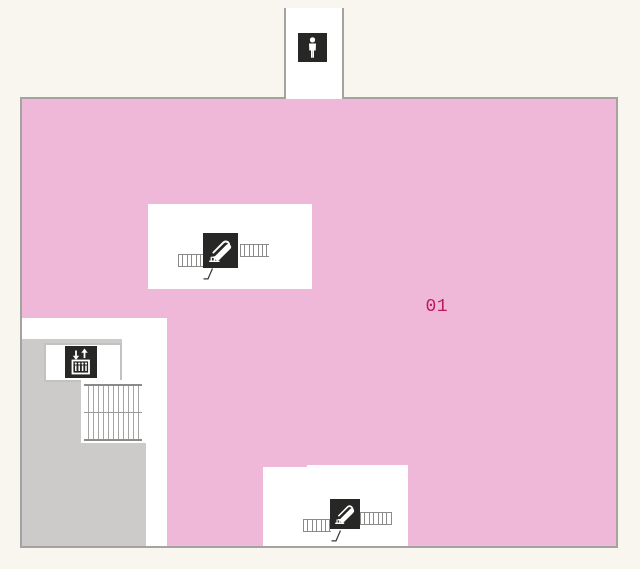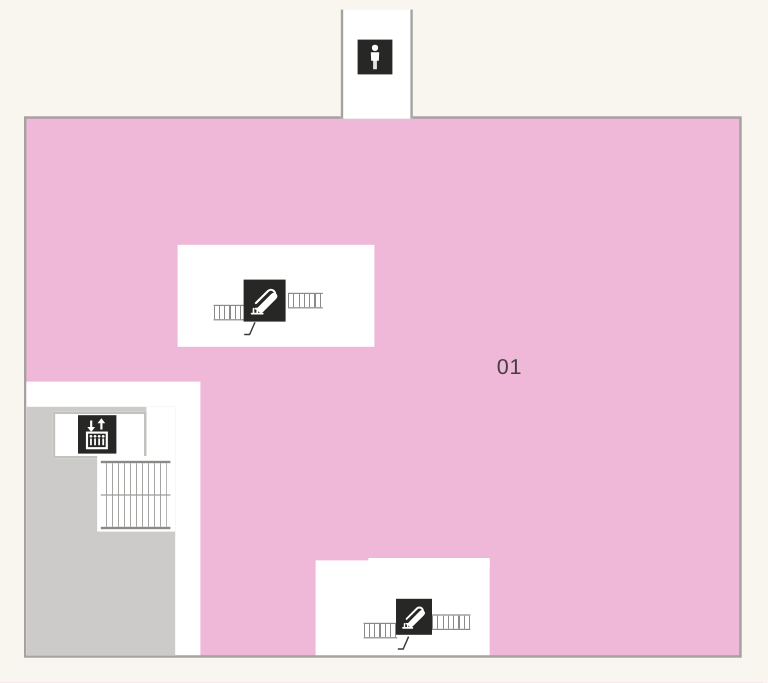--- a/index.html
+++ b/index.html
@@ -75,22 +75,23 @@
   .tile-esc-upper{left:203px;top:233px;width:35px;height:35px;}
   .tile-esc-lower{left:330px;top:499px;width:30px;height:30px;}
 
   .tick{position:absolute;}
   .tick-upper{left:203px;top:268px;}
   .tick-lower{left:331px;top:530px;}
 
   .area-label{
     left:414px;top:295px;width:34px;
     font-size:18px;line-height:22px;
-    letter-spacing:.5px;text-align:left;
-    color:#404040;
+    letter-spacing:.5px;text-align:right;
+    color:#be185d;
+    font-family:Liberation Mono, monospace;
   }
 </style>
 </head>
 <body>
 
 <div class="abs main-floor"></div>
 
 <div class="abs notch"></div>
 <div class="abs core"></div>
 <div class="abs core-patch"></div>

